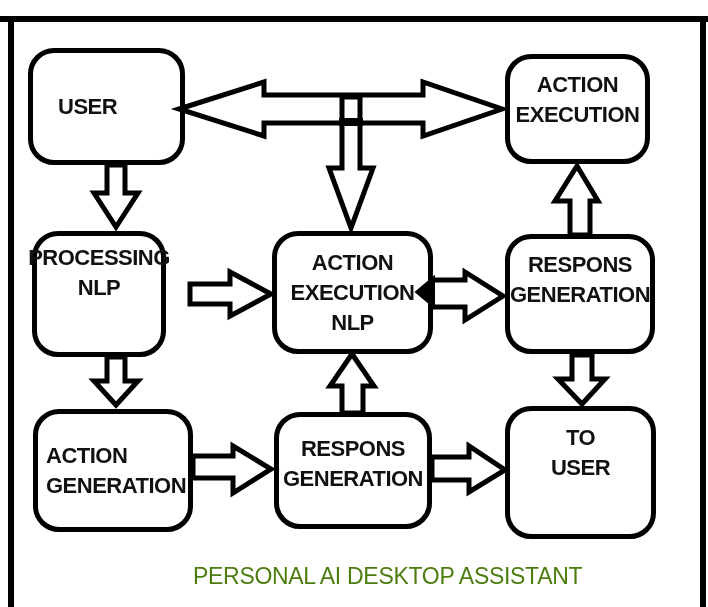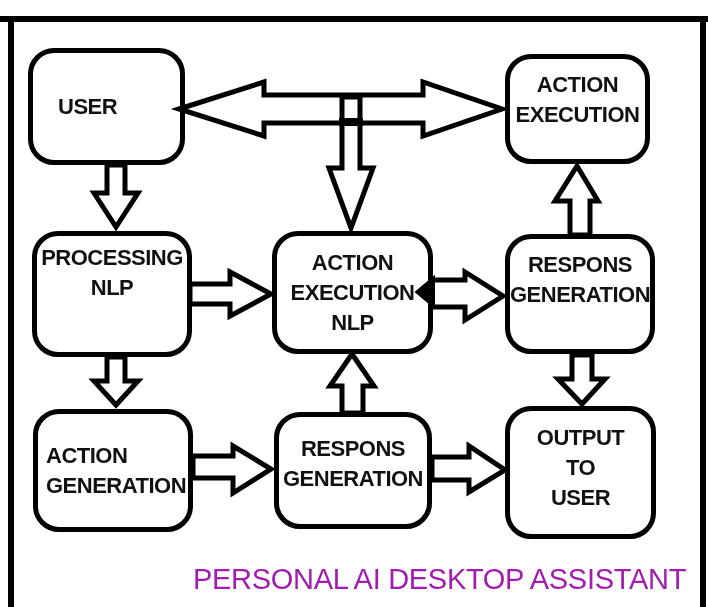--- a/index.html
+++ b/index.html
@@ -49,24 +49,24 @@
     white-space: nowrap;
   }
   .node span { display: block; }
   .v-center { justify-content: center; }
   .t-center { text-align: center; align-items: center; }
   .t-left   { text-align: left; align-items: flex-start; }
   .caption {
     position: absolute;
     left: 193px; top: 547px;
     z-index: 2;
-    font-size: 29px;
+    font-size: 23px;
     font-weight: normal;
     letter-spacing: -0.3px;
-    color: #a21caf;
+    color: #4d7c0f;
     white-space: nowrap;
   }
 </style>
 </head>
 <body>
 
 <div class="stage">
 
   <div class="top-edge"></div>
   <div class="frame"></div>
@@ -100,21 +100,21 @@
 
   <div class="node v-center t-left" style="left:28px; top:32px; width:157px; height:117px; padding-left:25px;">
     <span>USER</span>
   </div>
 
   <div class="node t-center" style="left:505px; top:38px; width:145px; height:110px; padding-top:11px;">
     <span>ACTION</span>
     <span>EXECUTION</span>
   </div>
 
-  <div class="node t-center" style="left:32px; top:215px; width:160px; height:126px; padding-top:7px;">
+  <div class="node t-center" style="left:32px; top:215px; width:134px; height:126px; padding-top:7px;">
     <span>PROCESSING</span>
     <span>NLP</span>
   </div>
 
   <div class="node v-center t-center" style="left:272px; top:215px; width:161px; height:123px;">
     <span>ACTION</span>
     <span>EXECUTION</span>
     <span>NLP</span>
   </div>
 
@@ -127,20 +127,19 @@
     <span>ACTION</span>
     <span>GENERATION</span>
   </div>
 
   <div class="node t-center" style="left:274px; top:396px; width:158px; height:117px; padding-top:17px;">
     <span>RESPONS</span>
     <span>GENERATION</span>
   </div>
 
   <div class="node t-center" style="left:505px; top:390px; width:151px; height:133px; padding-top:12px;">
-    <span>OUTPUT</span>
     <span>TO</span>
     <span>USER</span>
   </div>
 
   <div class="caption">PERSONAL AI DESKTOP ASSISTANT</div>
 
 </div>
 
 </body></html>

